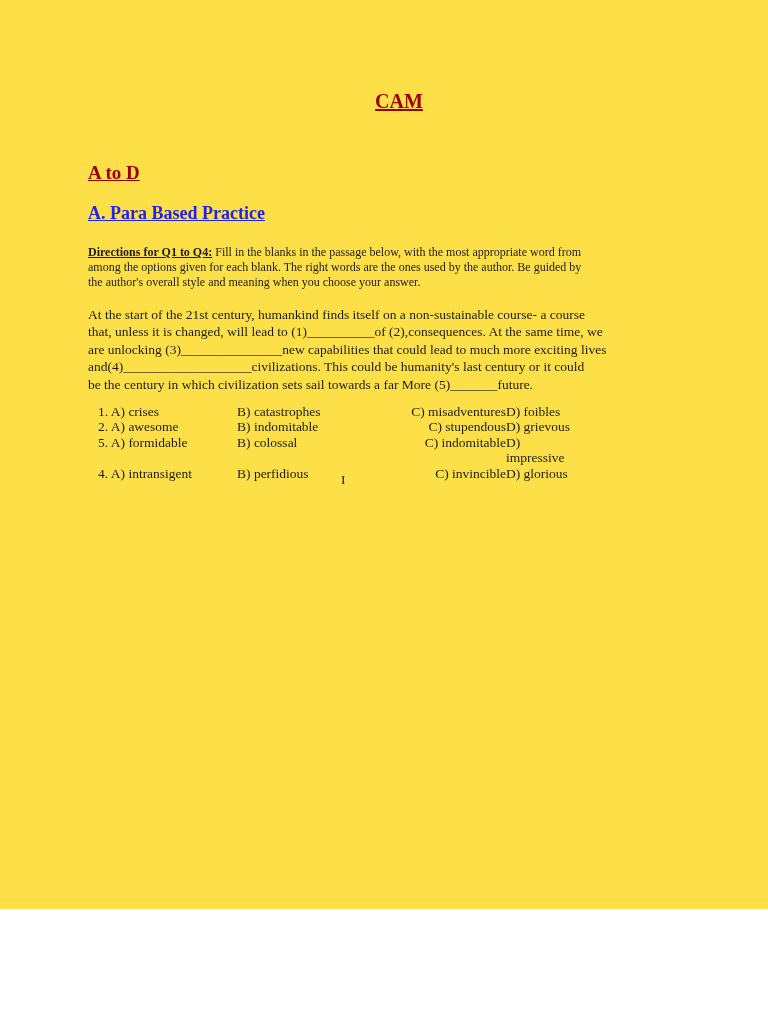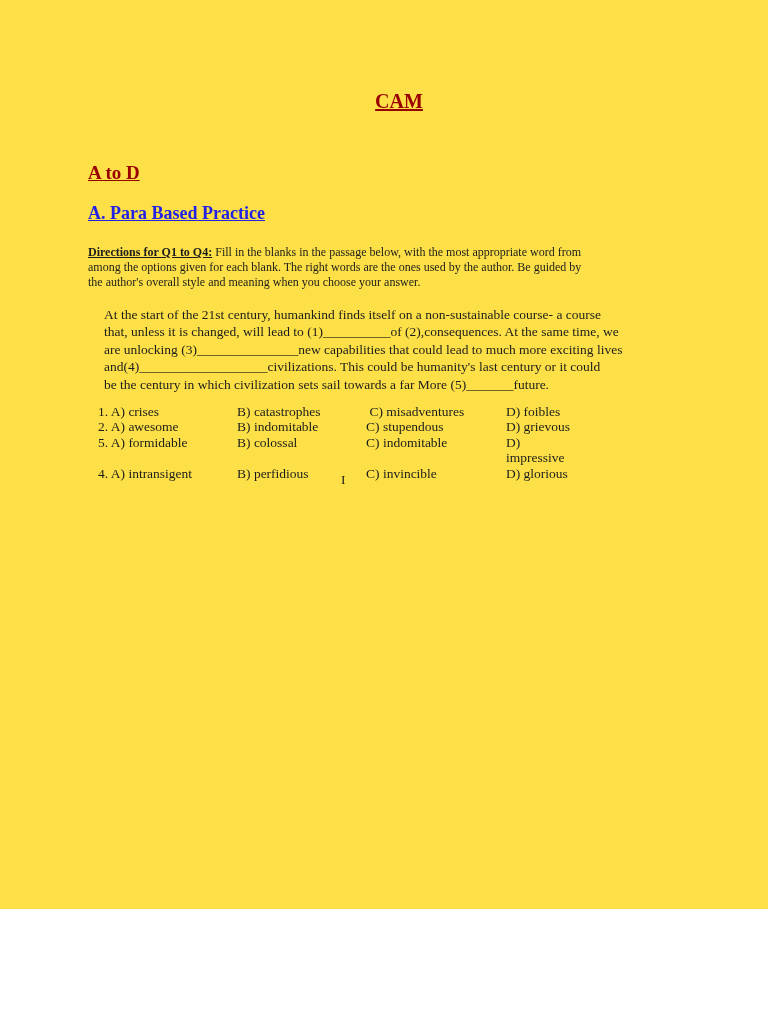--- a/index.html
+++ b/index.html
@@ -69,38 +69,37 @@
   }
   .directions .body { white-space: pre-line; }
   .passage {
     position: absolute;
     left: 88px;
     top: 306px;
     width: 645px;
     font-size: 13.5px;
     line-height: 17.4px;
     white-space: pre-line;
-    margin-left: 16px;
   }
   table.options {
     position: absolute;
     left: 98px;
     top: 404px;
     border-collapse: collapse;
     font-size: 13.5px;
     line-height: 15.4px;
   }
   table.options td {
     padding: 0;
     vertical-align: top;
     white-space: pre;
   }
   td.c1 { width: 139px; }
   td.c2 { width: 129px; }
-  td.c3 { width: 140px; }
+  td.c3 { width: 140px; text-align: right; }
   td.c4 { width: 162px; }
   .stray-mark {
     position: absolute;
     left: 341px;
     top: 472px;
     font-size: 13.5px;
   }
 </style>
 </head>
 <body>

